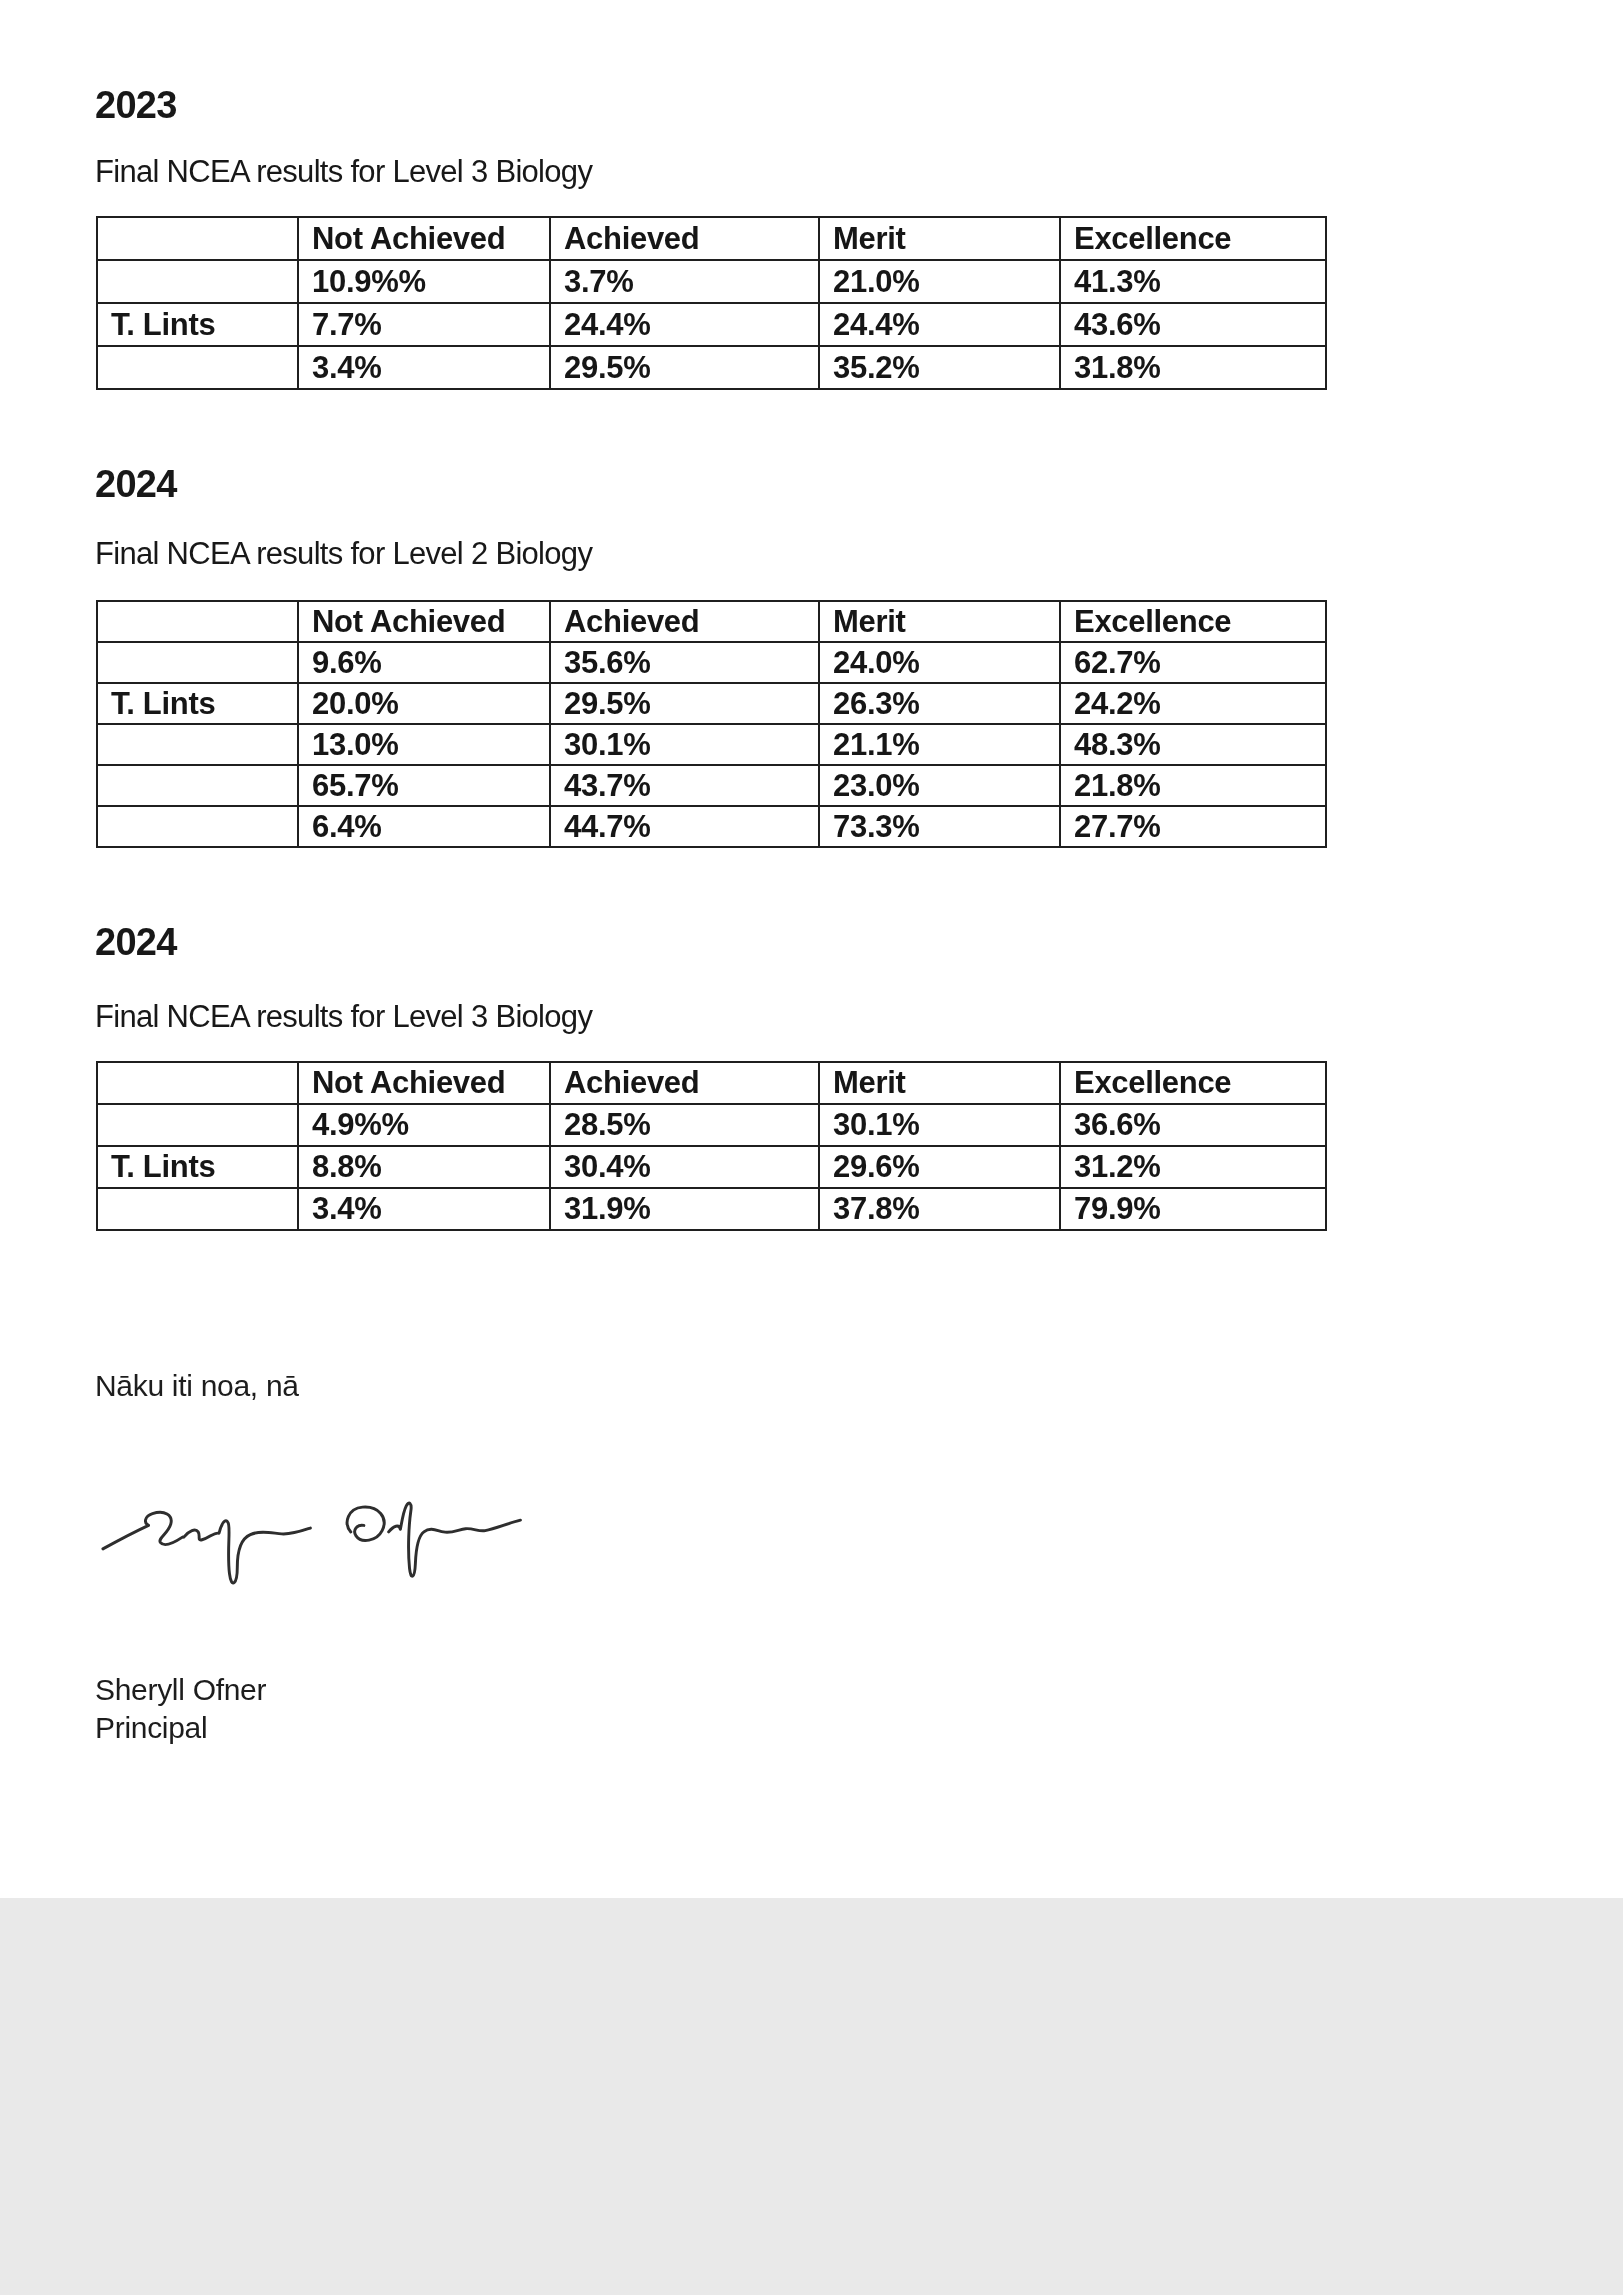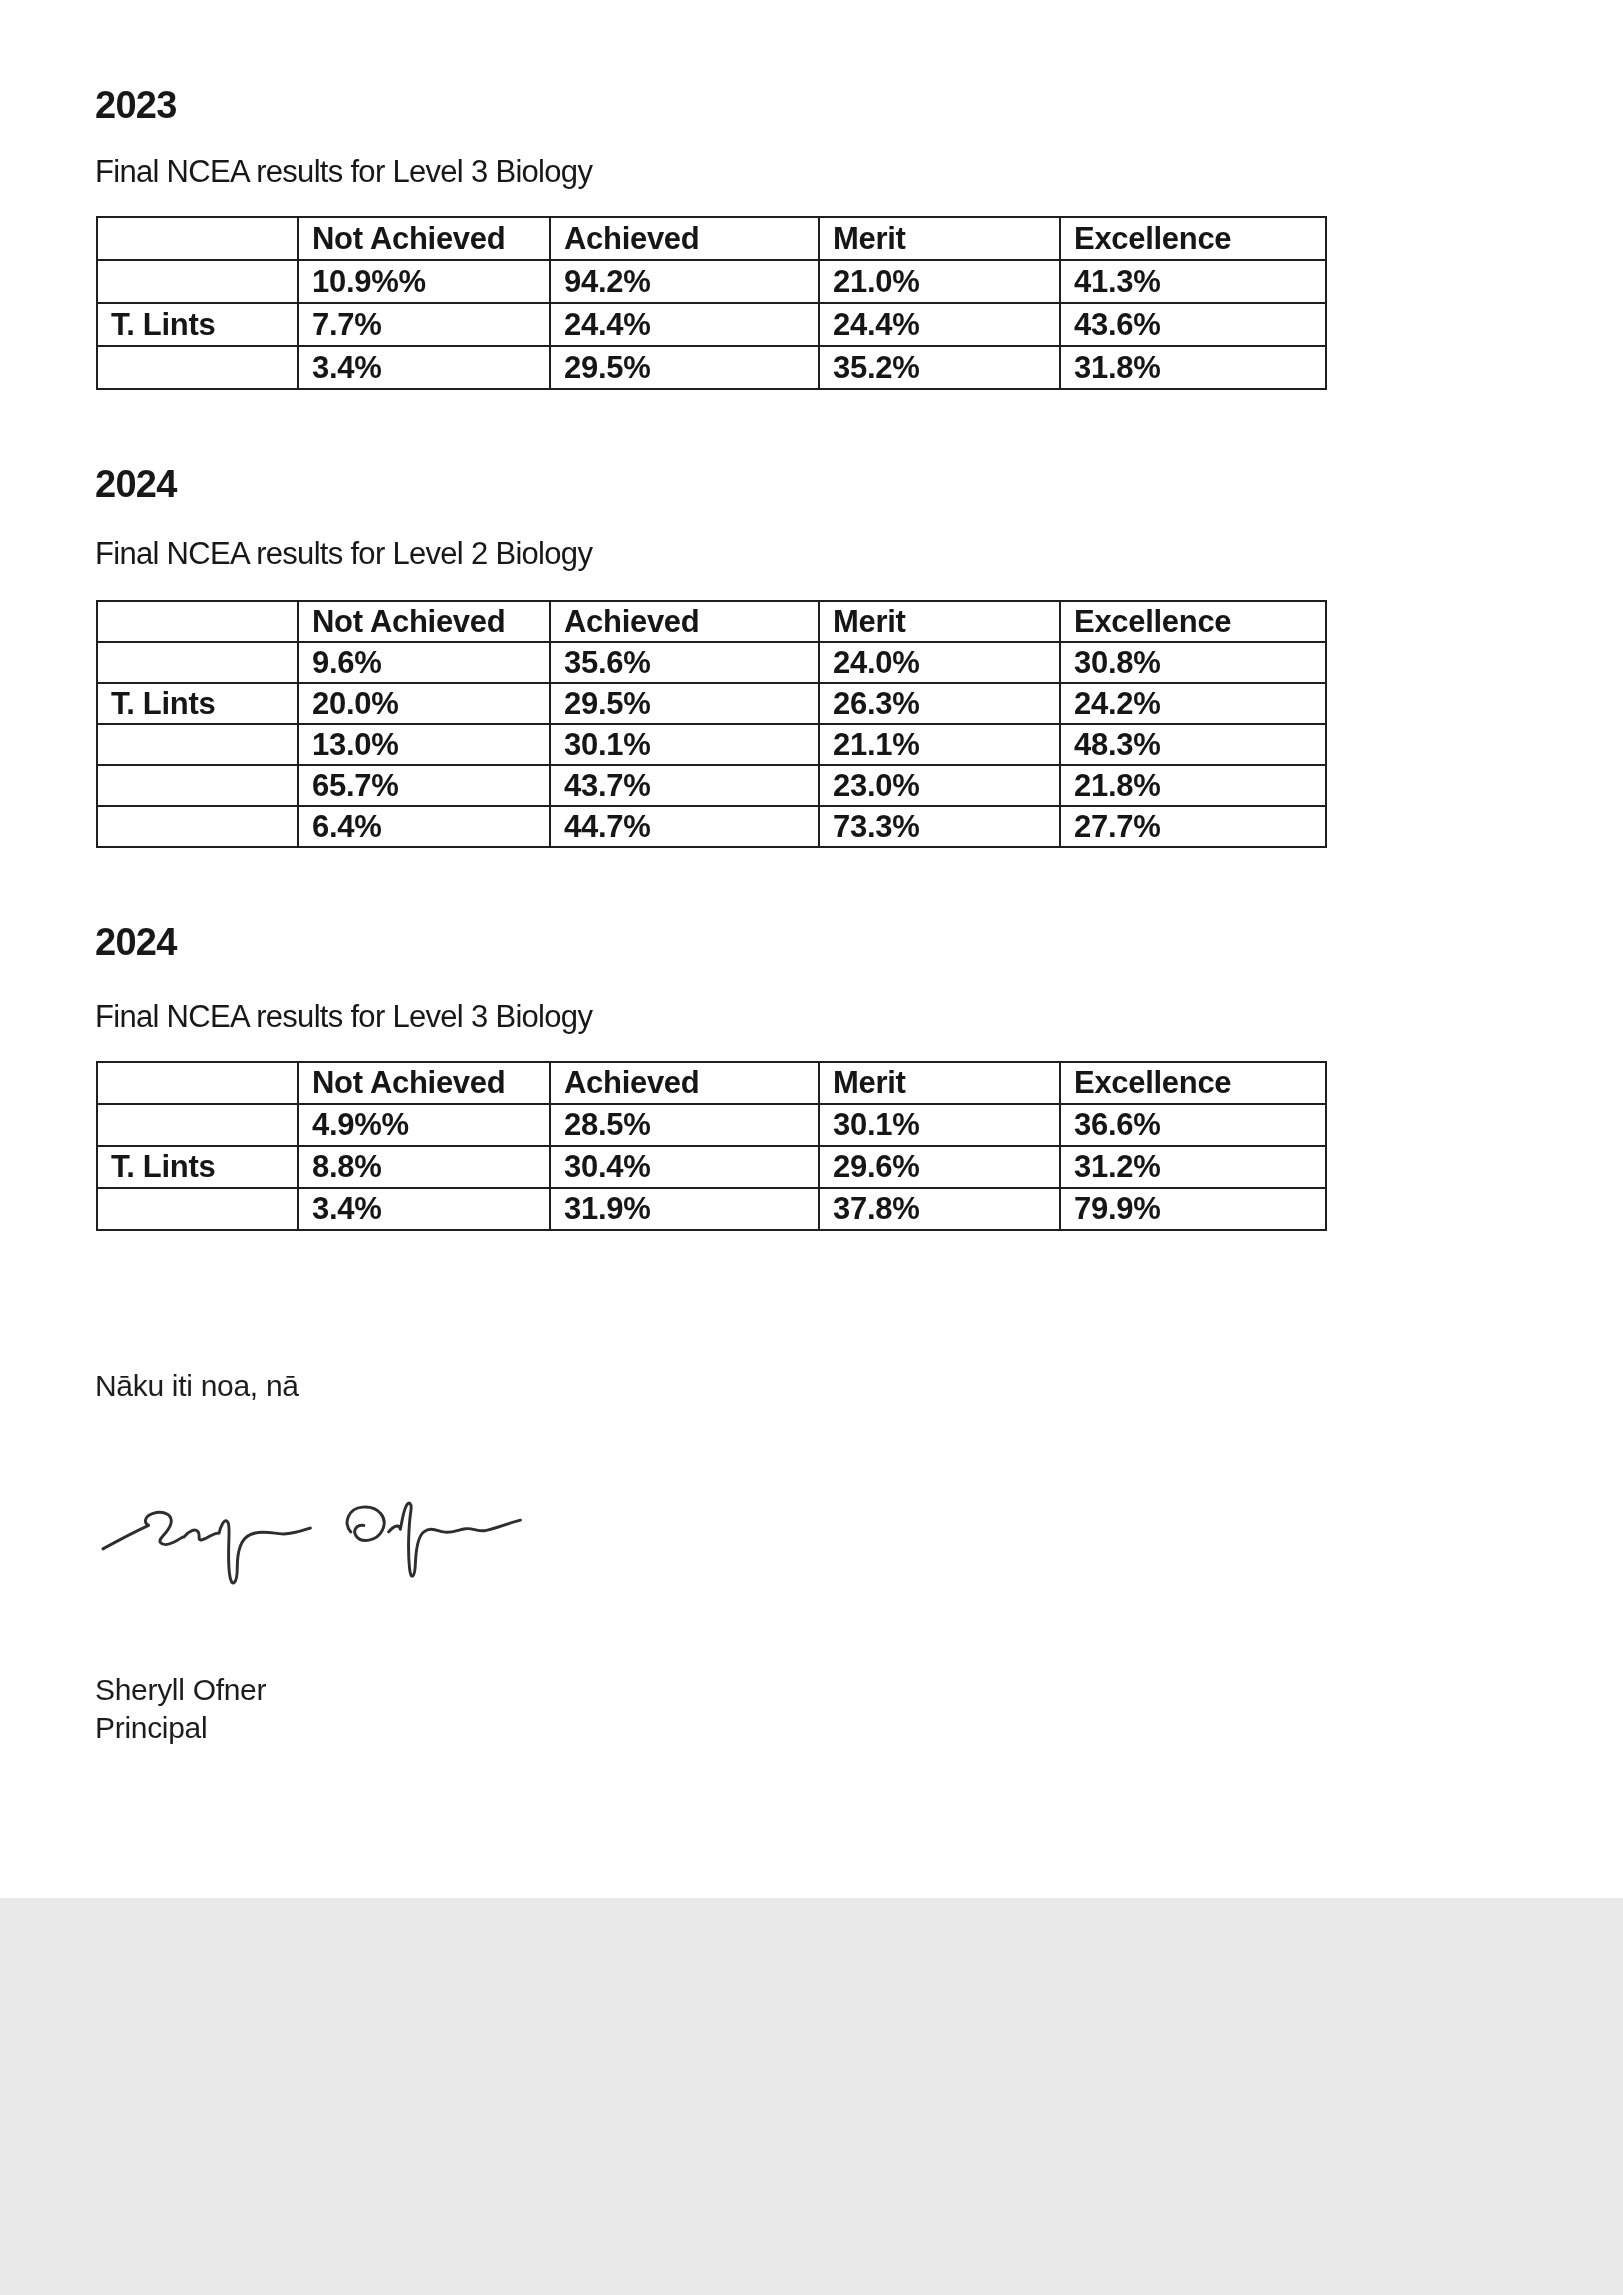--- a/index.html
+++ b/index.html
@@ -67,21 +67,21 @@
       <tr>
         <th></th>
         <th>Not Achieved</th>
         <th>Achieved</th>
         <th>Merit</th>
         <th>Excellence</th>
       </tr>
       <tr>
         <td></td>
         <td>10.9%%</td>
-        <td>94.2%</td>
+        <td>3.7%</td>
         <td>21.0%</td>
         <td>41.3%</td>
       </tr>
       <tr>
         <td>T. Lints</td>
         <td>7.7%</td>
         <td>24.4%</td>
         <td>24.4%</td>
         <td>43.6%</td>
       </tr>
@@ -113,21 +113,21 @@
         <th>Not Achieved</th>
         <th>Achieved</th>
         <th>Merit</th>
         <th>Excellence</th>
       </tr>
       <tr>
         <td></td>
         <td>9.6%</td>
         <td>35.6%</td>
         <td>24.0%</td>
-        <td>30.8%</td>
+        <td>62.7%</td>
       </tr>
       <tr>
         <td>T. Lints</td>
         <td>20.0%</td>
         <td>29.5%</td>
         <td>26.3%</td>
         <td>24.2%</td>
       </tr>
       <tr>
         <td></td>

